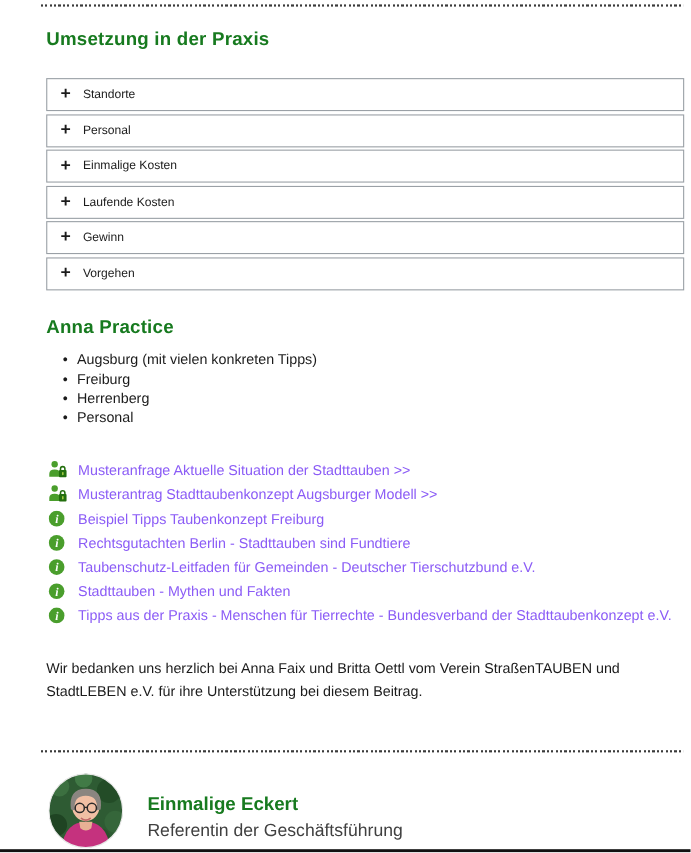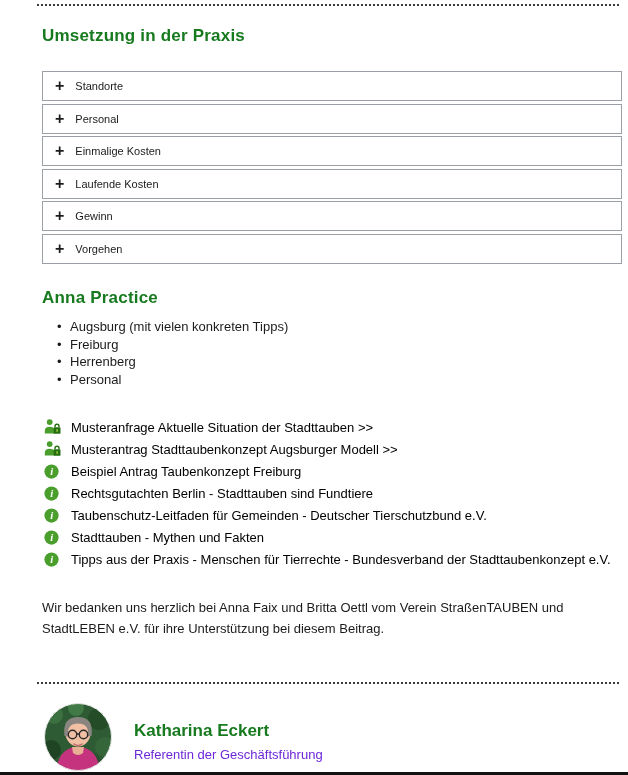--- a/index.html
+++ b/index.html
@@ -95,21 +95,21 @@
   }
   .resource-icon {
     width: 18px;
     display: flex;
     align-items: center;
     margin-right: 9px;
     flex: 0 0 18px;
   }
   .resource-label {
     font-size: 13px;
-    color: #000000;
+    color: #8b5cf6;
     white-space: nowrap;
   }
 
   .thanks {
     position: absolute;
     top: 597px;
     left: 42px;
     width: 582px;
     font-size: 13px;
     line-height: 21px;
@@ -129,22 +129,22 @@
     flex: 0 0 68px;
   }
   .author-text { margin-left: 22px; padding-top: 18px; }
   .author-name {
     font-size: 17px;
     font-weight: bold;
     color: #177a1f;
   }
   .author-role {
     margin-top: 6px;
-    font-size: 13px;
-    color: #6d28d9;
+    font-size: 16px;
+    color: #404040;
   }
   .bottom-bar {
     position: absolute;
     left: 0;
     bottom: 0;
     width: 100%;
     height: 3px;
     background: #121212;
   }
 </style>
@@ -221,21 +221,21 @@
       <span class="resource-label">Musterantrag Stadttaubenkonzept Augsburger Modell &gt;&gt;</span>
     </div>
 
     <div class="resource-row">
       <span class="resource-icon">
         <svg viewBox="0 0 16 16" width="15" height="15">
           <circle cx="8" cy="8" r="7.6" fill="#4a9e2c"></circle>
           <text x="8.2" y="12.2" text-anchor="middle" font-family="'Liberation Serif', serif" font-style="italic" font-weight="bold" font-size="11.5" fill="#ffffff">i</text>
         </svg>
       </span>
-      <span class="resource-label">Beispiel Antrag Taubenkonzept Freiburg</span>
+      <span class="resource-label">Beispiel Tipps Taubenkonzept Freiburg</span>
     </div>
 
     <div class="resource-row">
       <span class="resource-icon">
         <svg viewBox="0 0 16 16" width="15" height="15">
           <circle cx="8" cy="8" r="7.6" fill="#4a9e2c"></circle>
           <text x="8.2" y="12.2" text-anchor="middle" font-family="'Liberation Serif', serif" font-style="italic" font-weight="bold" font-size="11.5" fill="#ffffff">i</text>
         </svg>
       </span>
       <span class="resource-label">Rechtsgutachten Berlin - Stadttauben sind Fundtiere</span>
@@ -299,20 +299,20 @@
           <path d="M20.5 33 q-2.5-19 13.5-19 t13.5 19 l-3.5 0.5 q1.5-13-10-13 t-10 13 z" fill="#8a8580"></path>
           <circle cx="28.5" cy="31.5" r="4.2" fill="none" stroke="#2a2a2a" stroke-width="1.4"></circle>
           <circle cx="39.5" cy="31.5" r="4.2" fill="none" stroke="#2a2a2a" stroke-width="1.4"></circle>
           <line x1="32.7" y1="31" x2="35.3" y2="31" stroke="#2a2a2a" stroke-width="1.3"></line>
           <path d="M30 41 q4 3.2 8 0" stroke="#c06a6a" stroke-width="1.5" fill="none" stroke-linecap="round"></path>
         </g>
         <circle cx="34" cy="34" r="33.5" fill="none" stroke="#e8e8e8" stroke-width="1"></circle>
       </svg>
     </div>
     <div class="author-text">
-      <div class="author-name">Katharina Eckert</div>
+      <div class="author-name">Einmalige Eckert</div>
       <div class="author-role">Referentin der Geschäftsführung</div>
     </div>
   </div>
 
   <div class="bottom-bar"></div>
 
 </div>
 
 </body></html>

